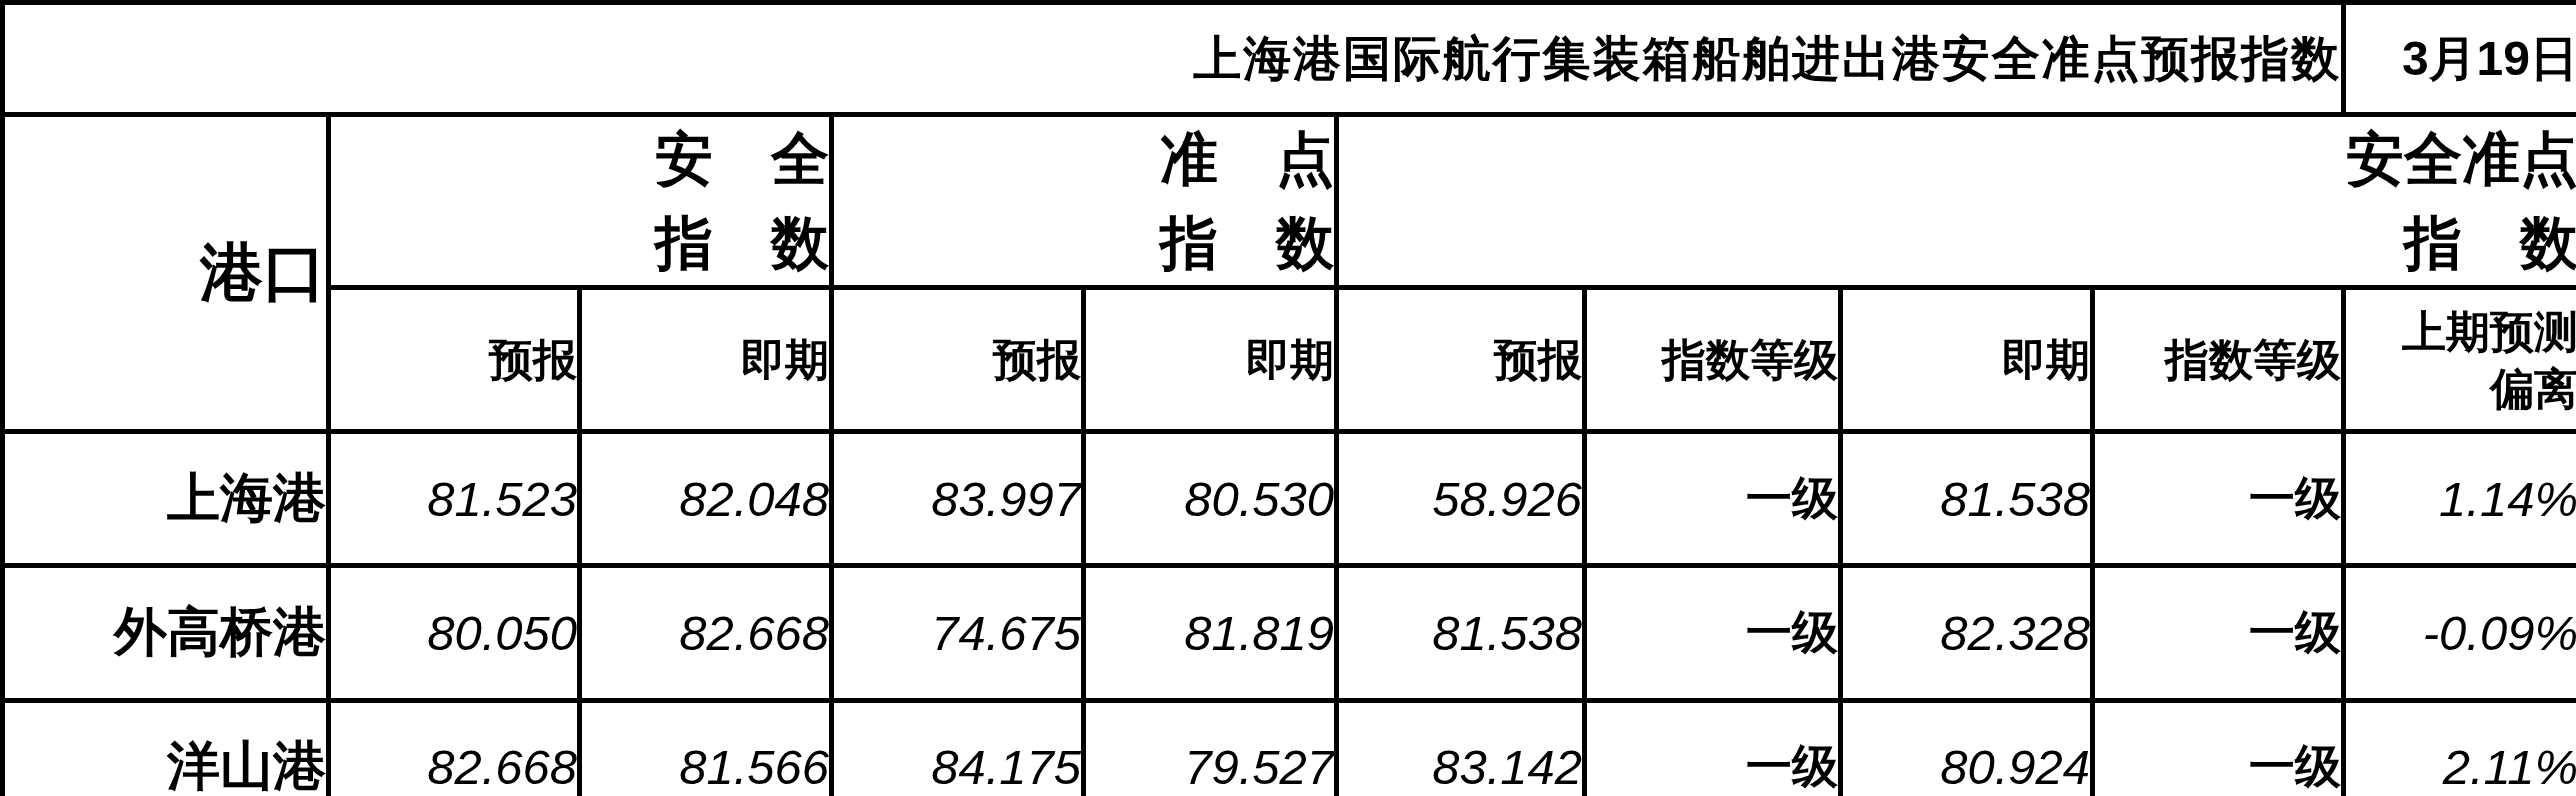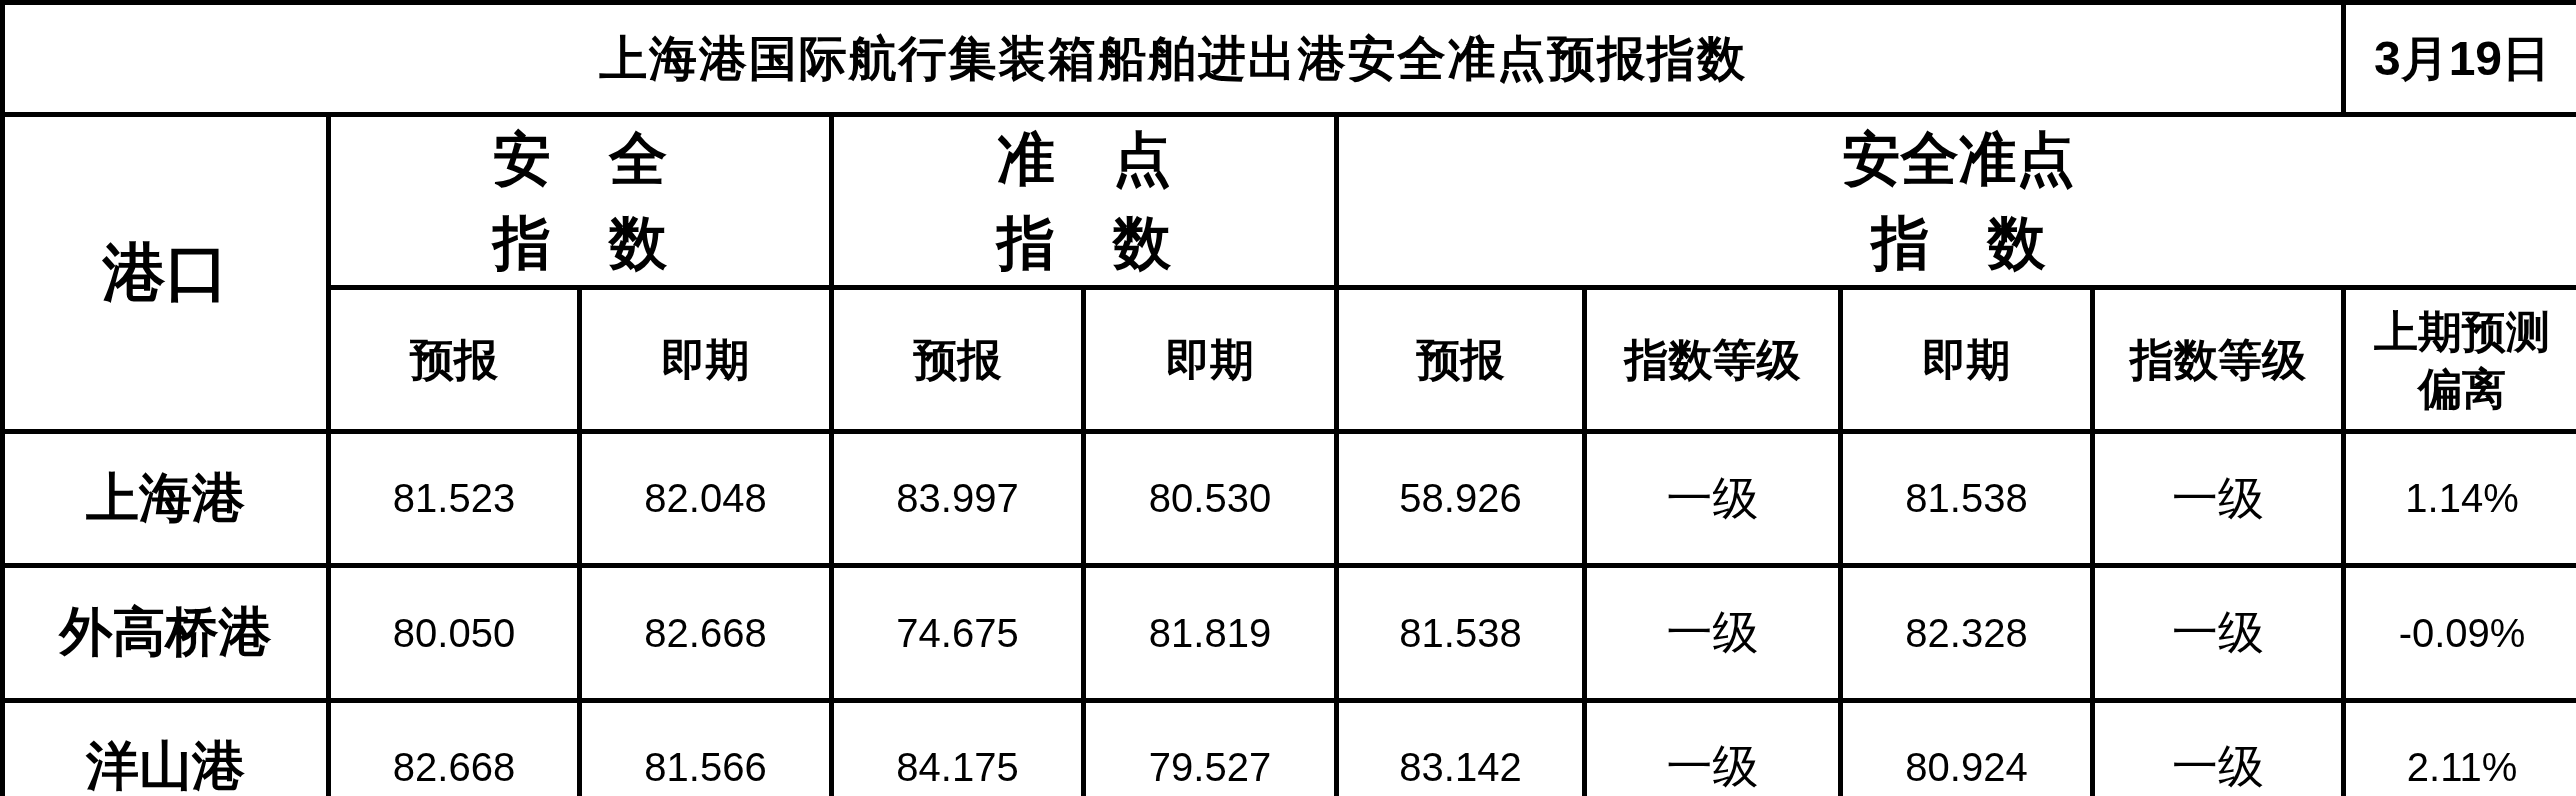--- a/index.html
+++ b/index.html
@@ -15,21 +15,21 @@
   }
   table.report {
     width: 2576px;
     height: 797px;
     border-collapse: collapse;
     table-layout: fixed;
     background: #ffffff;
   }
   table.report td, table.report th {
     border: 5.7px solid #000000;
-    text-align: center;
+    text-align: right;
     vertical-align: middle;
     padding: 0;
     overflow: hidden;
   }
   .title-cell {
     font-size: 48px;
     font-weight: bold;
     letter-spacing: 1.9px;
   }
   .date-cell {
@@ -50,27 +50,28 @@
     font-size: 44px;
     font-weight: bold;
     white-space: pre-line;
     line-height: 1.3;
   }
   .port-cell {
     font-size: 53px;
     font-weight: bold;
   }
   .num-cell {
-    font-size: 40px;
+    font-size: 49px;
     font-weight: normal;
     letter-spacing: 0px;
+    font-style: italic;
   }
   .grade-cell {
     font-size: 46px;
-    font-weight: normal;
+    font-weight: bold;
   }
 </style>
 </head>
 <body>
 
 <table class="report">
   <colgroup>
     <col style="width:326px">
     <col style="width:251px">
     <col style="width:252px">

